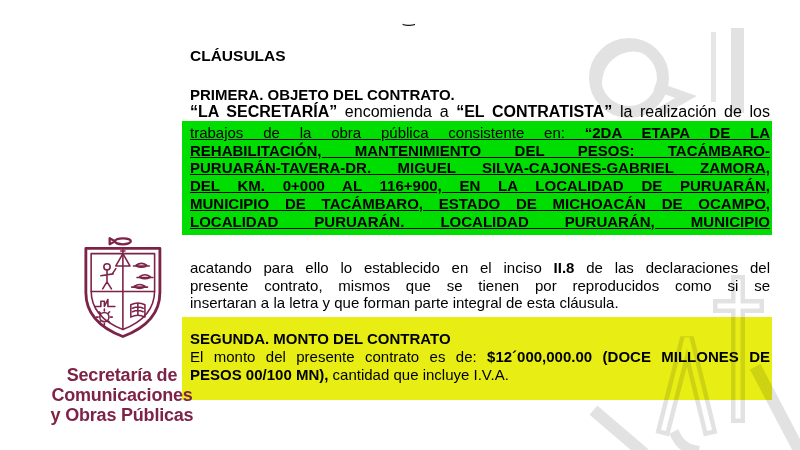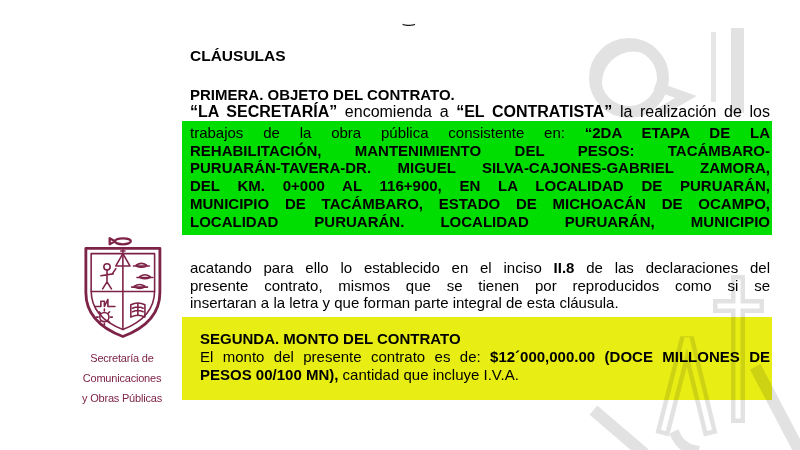--- a/index.html
+++ b/index.html
@@ -20,35 +20,36 @@
   
   .doc{position:absolute;z-index:2;left:0;top:0;width:800px;height:450px;color:#000;}
   .stray{position:absolute;left:403px;top:10px;font-size:14px;font-weight:bold;color:#1a1a1a;}
   .sec-title{position:absolute;left:190px;top:47px;width:580px;font-weight:bold;font-size:15.5px;}
   .h-primera{position:absolute;left:190px;top:86px;width:580px;font-weight:bold;font-size:15px;}
   .p-intro{position:absolute;left:190px;top:103px;width:580px;font-size:16px;}
   .green-block{
     position:absolute;left:182px;top:121px;width:580px;
     padding:3px 2px 5px 8px;background:var(--green);
     font-size:15px;
+    text-decoration:underline;
   }
   .p-after{position:absolute;left:190px;top:259px;width:580px;font-size:15px;}
   .yellow-block{
     position:absolute;left:182px;top:317px;width:580px;
     padding:13px 2px 16px 8px;background:var(--yellow);
     font-size:15px;
   }
   .tline{line-height:17.7px;text-align:justify;text-align-last:justify;white-space:normal;}
   .tline.last{text-align-last:left;}
   .tline b{font-weight:bold;}
-  .yellow-block .tline{line-height:18px;margin-left:10px;}
+  .yellow-block .tline{line-height:18px;}
   
   .logo{position:absolute;z-index:2;left:34px;top:236px;width:176px;text-align:center;}
   .logo svg{display:block;margin:0 auto;}
-  .logo-text{margin-top:8px;color:var(--maroon);font-weight:normal;font-size:11px;line-height:20px;letter-spacing:-0.2px;}
+  .logo-text{margin-top:25px;color:var(--maroon);font-weight:bold;font-size:18px;line-height:20px;letter-spacing:-0.2px;}
 </style>
 </head>
 <body>
 
 <svg class="wm-under" width="800" height="450" viewBox="0 0 800 450">
   <g stroke="#e2e2e2" fill="none">
     <circle cx="629" cy="78" r="34" stroke-width="12"></circle>
     <path d="M600,96 A36,36 0 0 1 648,50" stroke-width="9"></path>
     <path d="M655,86 L686,97 L658,113" stroke-width="9"></path>
     <rect x="731" y="28" width="13" height="85" fill="#e2e2e2" stroke="none"></rect>

